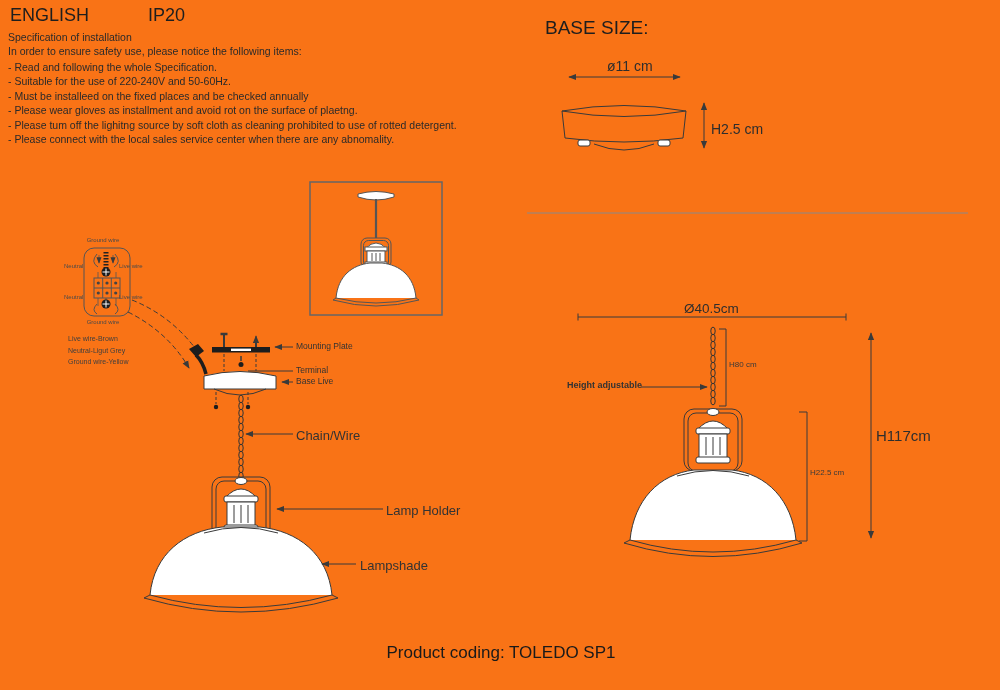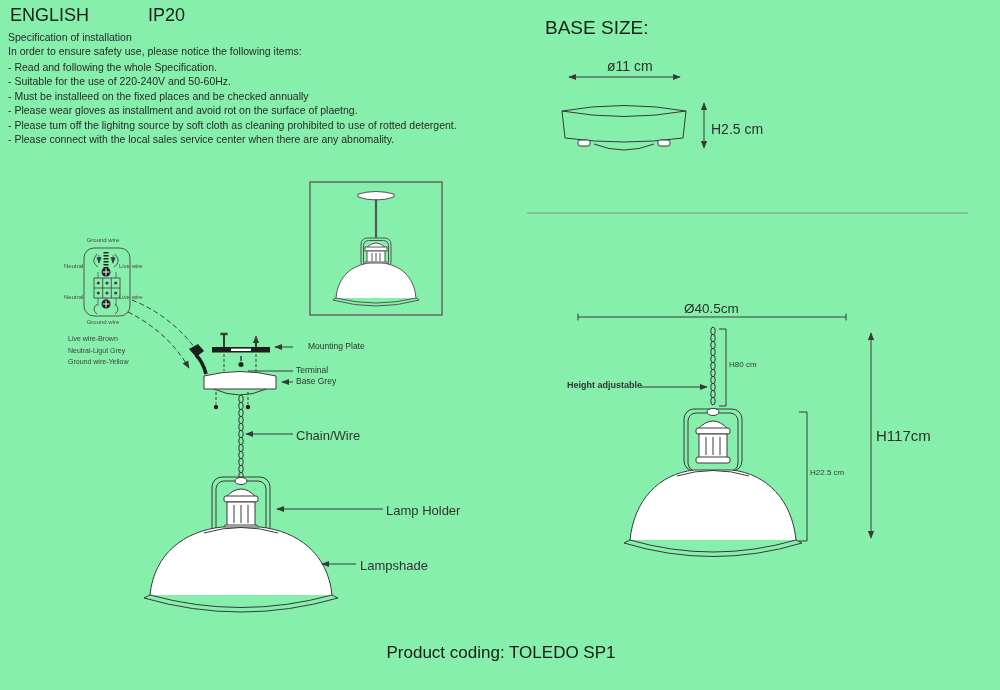--- a/index.html
+++ b/index.html
@@ -1,16 +1,16 @@
 <!DOCTYPE html>
 <html><head>
 <meta charset="utf-8">
 <style>
   html,body{margin:0;padding:0;background:#fff;}
-  .page{position:relative;width:1000px;height:690px;background:#86efac;
+  .page{position:relative;width:1000px;height:690px;background:#f97316;
         font-family:"Liberation Sans","DejaVu Sans",sans-serif;color:#222;overflow:hidden;}
   .t{position:absolute;white-space:nowrap;line-height:1.1;}
   .h1{font-size:18px;color:#1e1e1e;}
   .spec{font-size:10.5px;color:#2a2a2a;}
   .spec-list div{line-height:14.4px;}
   .wl{font-size:6px;color:#4a4a4a;}
   .codes div{font-size:7px;color:#3f3f3f;line-height:11.5px;}
   .plbl{font-size:8.5px;color:#333;}
   .plbl2{font-size:13px;color:#333;}
   .sect{font-size:19px;color:#1e1e1e;}
@@ -266,23 +266,23 @@
   <span class="t wl" style="left:119px;top:263px;">Live wire</span>
   <span class="t wl" style="left:64px;top:294px;">Neutral</span>
   <span class="t wl" style="left:119px;top:294px;">Live wire</span>
   <span class="t wl ctr" style="left:103px;top:319px;">Ground wire</span>
   <div class="t codes" style="left:68px;top:333px;">
     <div>Live wire-Brown</div>
     <div>Neutral-Ligut Grey</div>
     <div>Ground wire-Yellow</div>
   </div>
 
-  <span class="t plbl" style="left:296px;top:342px;margin-left:12px;">Mounting Plate</span>
+  <span class="t plbl" style="left:296px;top:342px;">Mounting Plate</span>
   <span class="t plbl" style="left:296px;top:366px;">Terminal</span>
-  <span class="t plbl" style="left:296px;top:377px;">Base Grey</span>
+  <span class="t plbl" style="left:296px;top:377px;">Base Live</span>
   <span class="t plbl2" style="left:296px;top:429px;">Chain/Wire</span>
   <span class="t plbl2" style="left:386px;top:504px;">Lamp Holder</span>
   <span class="t plbl2" style="left:360px;top:559px;">Lampshade</span>
 
   <span class="t sect" style="left:545px;top:18px;">BASE SIZE:</span>
   <span class="t dim" style="left:607px;top:59px;">ø11 cm</span>
   <span class="t dim" style="left:711px;top:122px;">H2.5 cm</span>
 
   <span class="t dimM" style="left:684px;top:302px;">Ø40.5cm</span>
   <span class="t dimS" style="left:729px;top:361px;">H80 cm</span>

